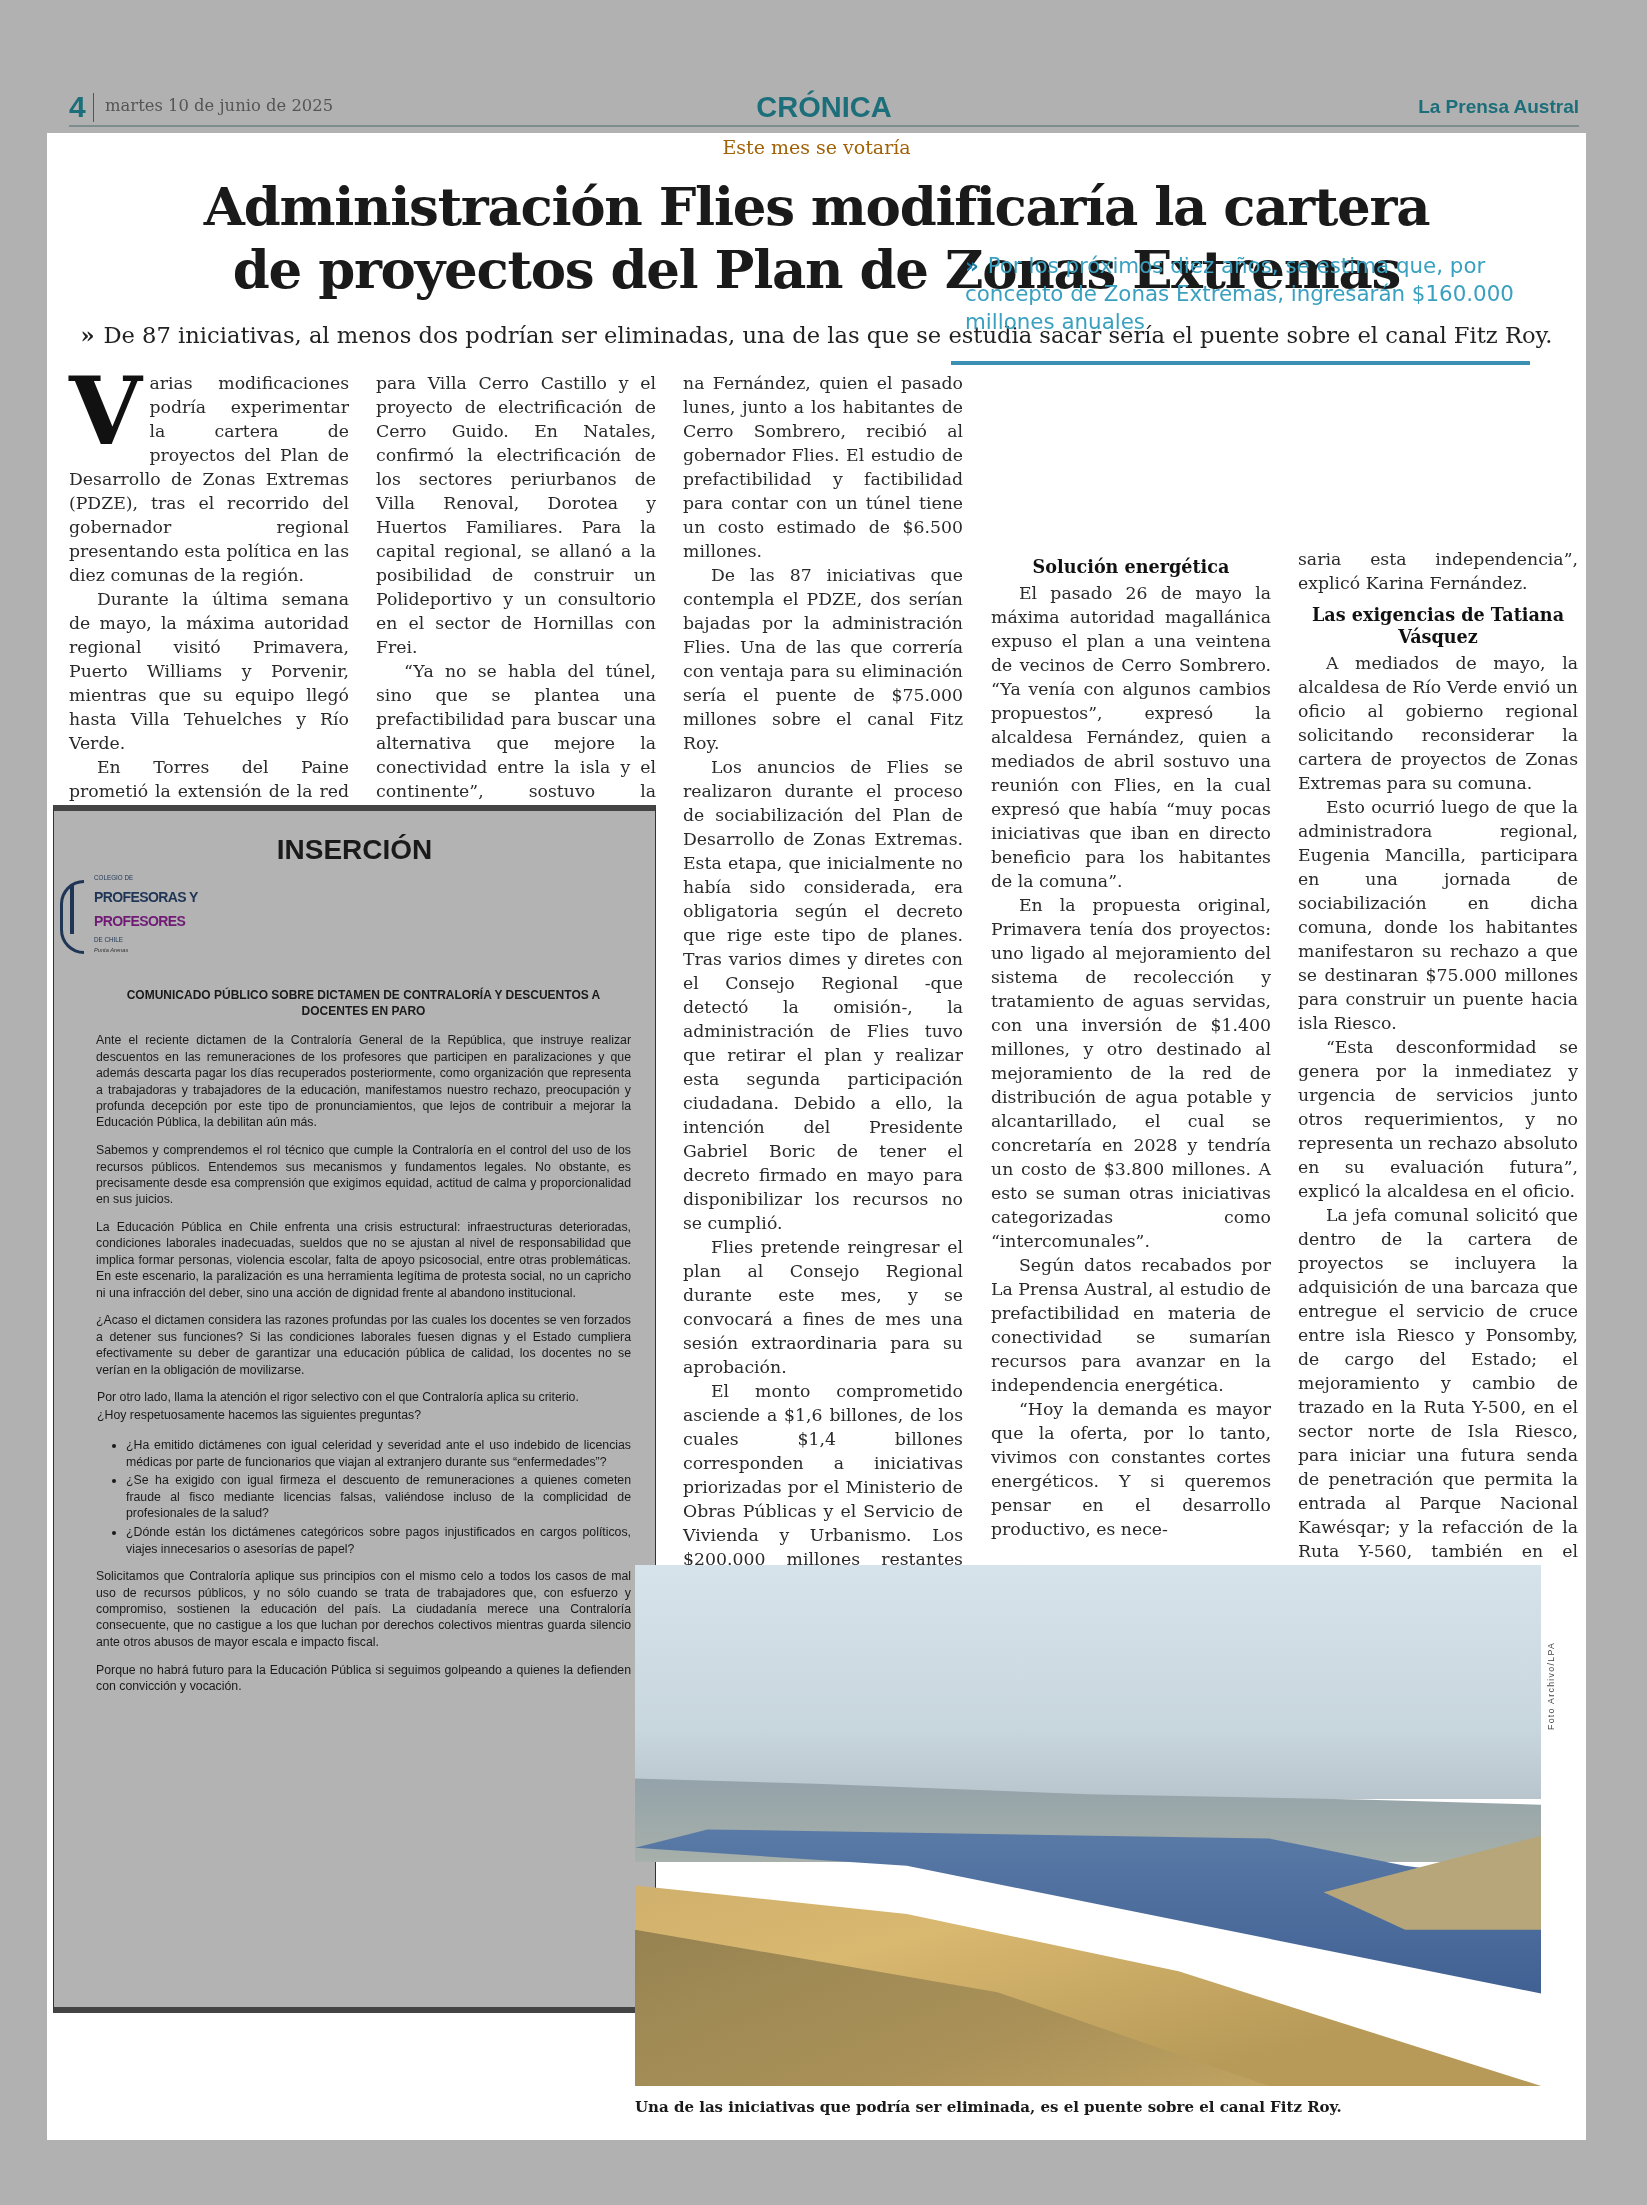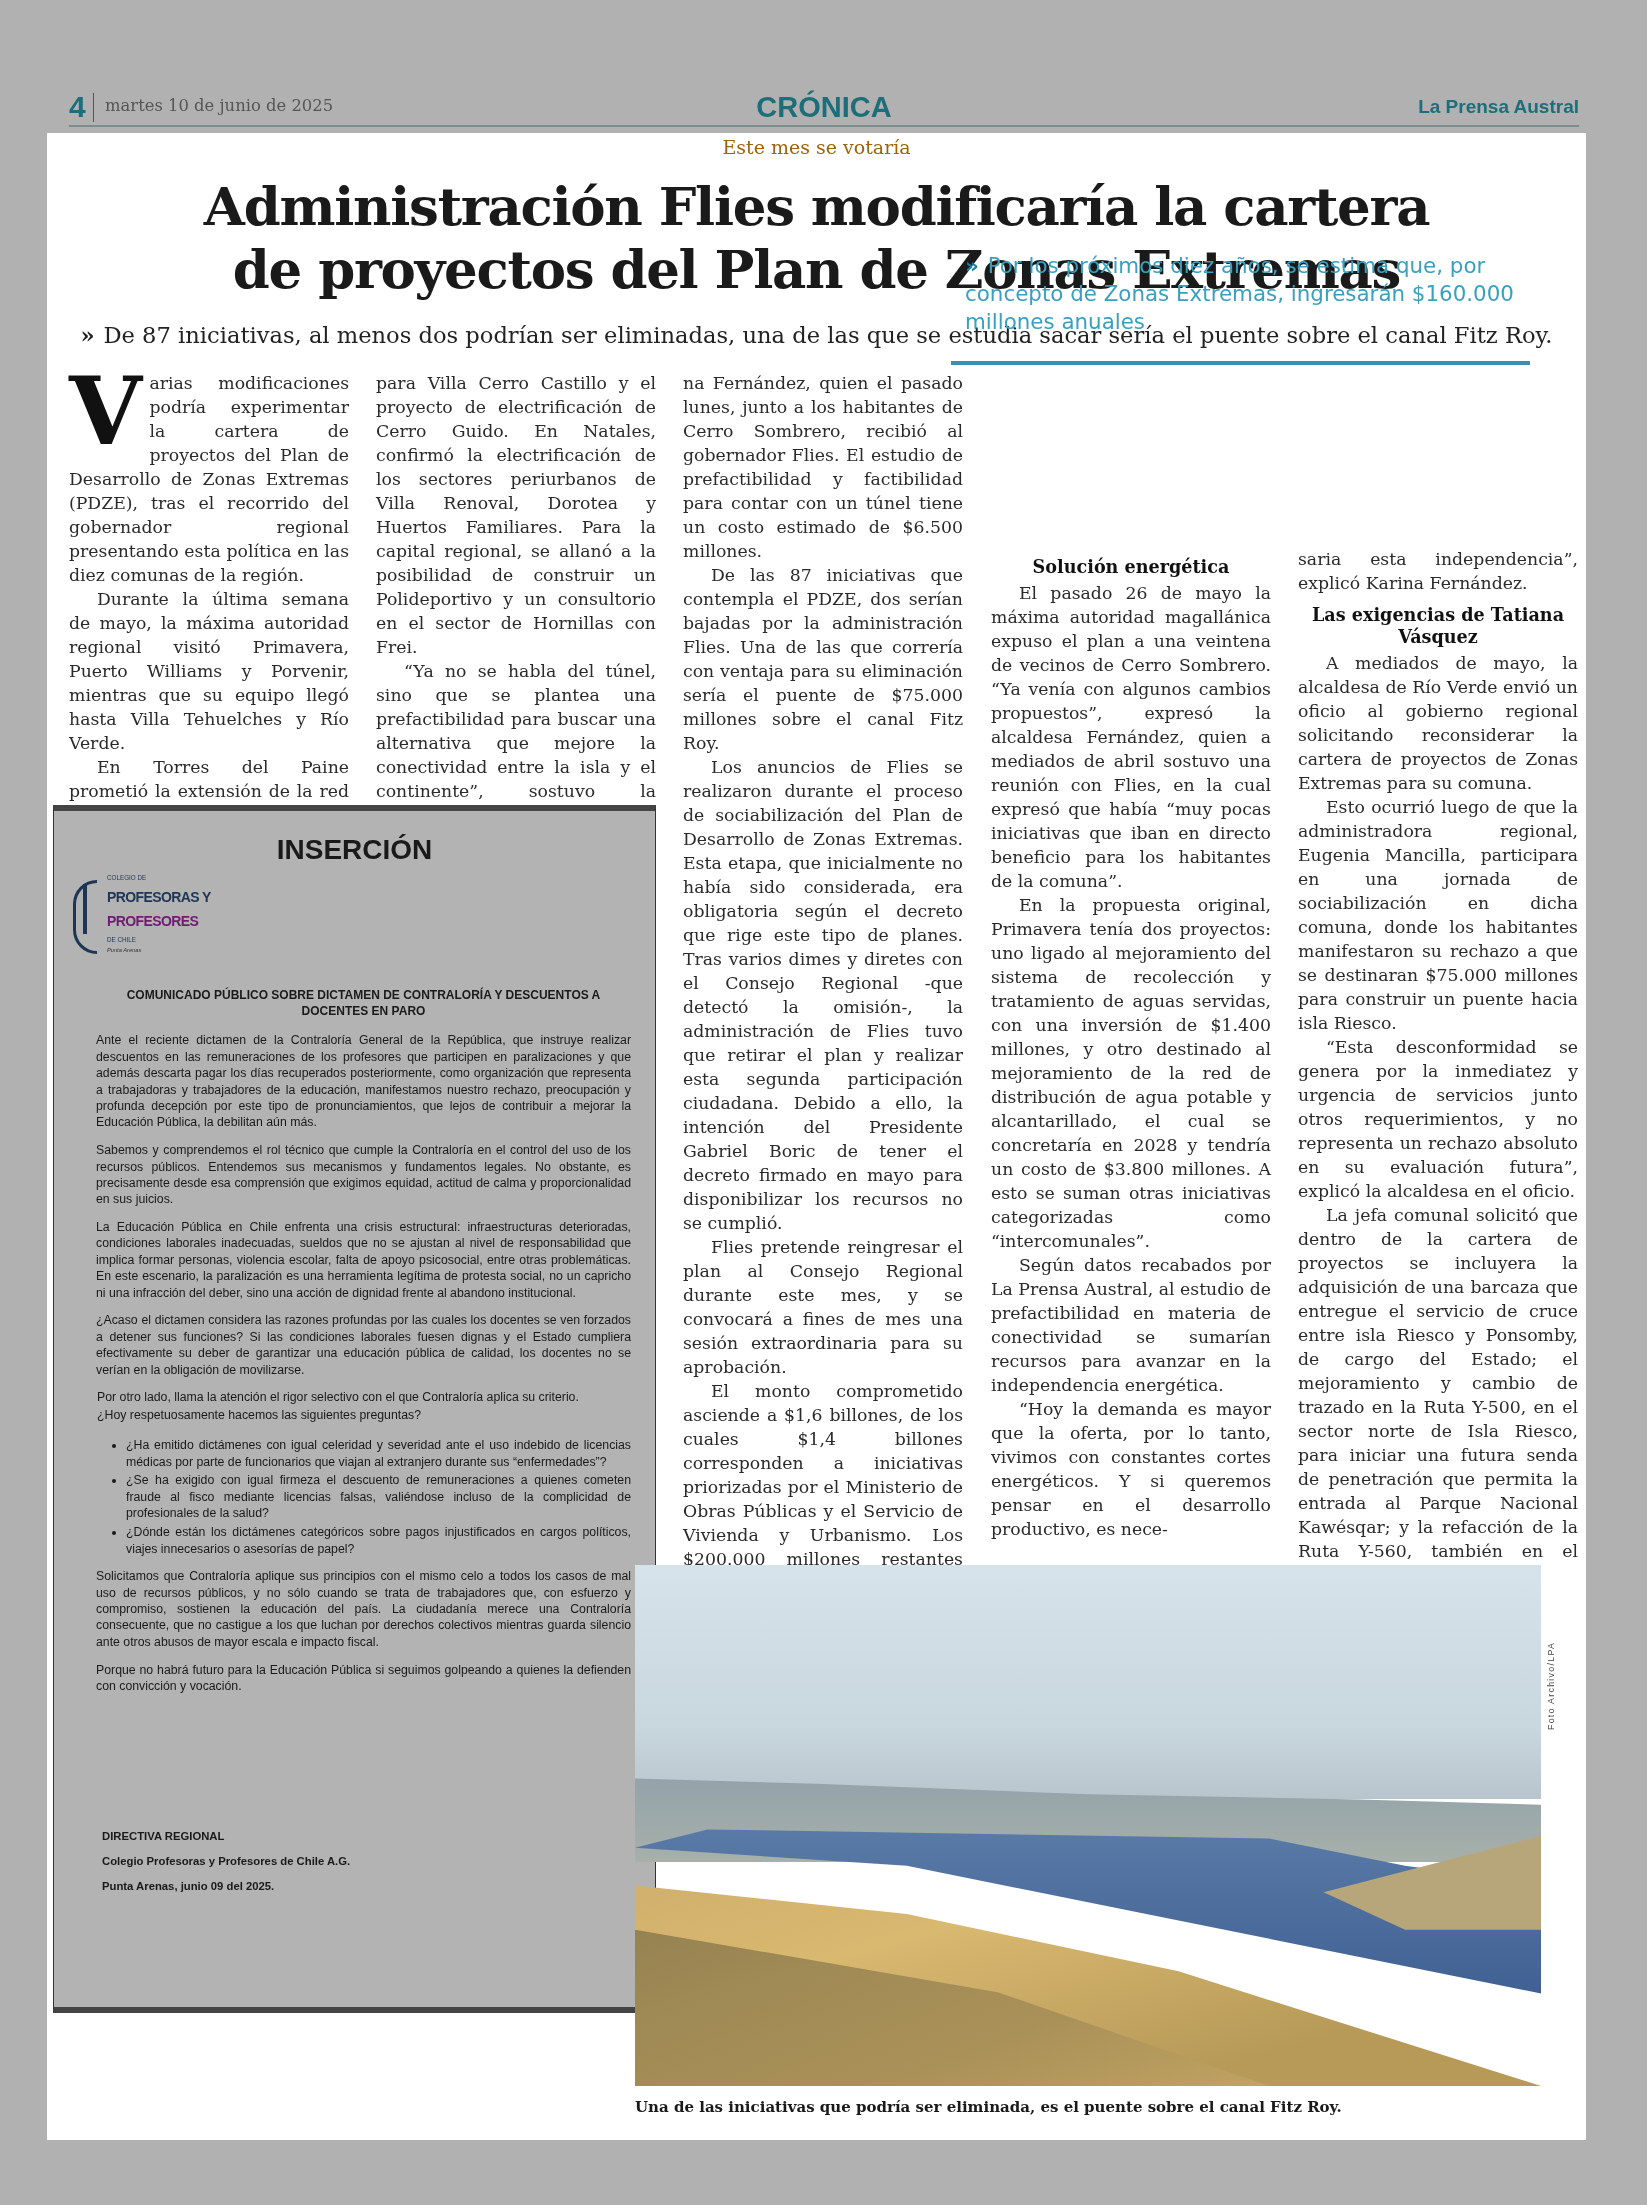--- a/index.html
+++ b/index.html
@@ -27,21 +27,21 @@
   .col h3 { margin:8.8px 0 2.5px; font-size:17.6px; font-weight:bold; text-align:center; line-height:22.6px; color:#111; }
   .dropcap { float:left; font-size:94px; line-height:74px; font-weight:bold; margin:2.5px 7.5px 0 0; font-family:"DejaVu Serif", serif; color:#111; }
 
   .pull { position:absolute; left:951px; top:252px; width:579px; }
   .pull-text { font-family:"DejaVu Sans", sans-serif; font-size:21.4px; line-height:28px; color:#3aa0c0; padding-left:14px; }
   .pull-text .ch { font-weight:bold; color:#1c7fa6; margin-right:8.8px; }
   .pull-rule { margin-top:25px; height:4.4px; background:#3a8fb3; }
 
   .insert { position:absolute; left:53px; top:805px; width:603px; height:1208px; background:#b3b3b3; border:1.9px solid #333; border-top:6.3px solid #444; border-bottom:6.3px solid #444; box-sizing:border-box; font-family:"Liberation Sans", sans-serif; color:#1a1a1a; }
   .ins-title { position:absolute; top:22.6px; width:100%; text-align:center; font-weight:bold; font-size:28px; }
-  .ins-logo { position:absolute; left:19px; top:63px; width:151px; height:88px; }
+  .ins-logo { position:absolute; left:6px; top:63px; width:151px; height:88px; }
   .ins-logo .ring { position:absolute; left:0; top:6.3px; width:21.4px; height:68px; border:3.8px solid #1f3555; border-right:none; border-radius:25px 0 0 25px; }
   .ins-logo .stem { position:absolute; left:10px; top:10px; width:3.8px; height:50px; background:#1f3555; }
   .ins-logo .l1 { position:absolute; left:34px; top:0; font-size:6.3px; color:#1f3555; }
   .ins-logo .l2 { position:absolute; left:34px; top:15px; font-size:14px; font-weight:bold; color:#1f3555; letter-spacing:-0.6px; }
   .ins-logo .l3 { position:absolute; left:34px; top:39px; font-size:14px; font-weight:bold; color:#701a75; letter-spacing:-0.6px; }
   .ins-logo .l4 { position:absolute; left:34px; top:62px; font-size:6.3px; color:#1f3555; }
   .ins-logo .l5 { position:absolute; left:34px; top:73px; font-size:5.7px; color:#333; font-style:italic; }
   .ins-body { position:absolute; left:42px; top:176px; width:535px; font-size:12.3px; line-height:16.4px; text-align:justify; }
   .ins-body .subj { text-align:center; font-weight:bold; font-size:12px; margin:0 12.6px 12.6px; }
   .ins-body p { margin:0 0 11.3px; }
@@ -145,25 +145,20 @@
     <p class="tight">Por otro lado, llama la atención el rigor selectivo con el que Contraloría aplica su criterio.</p>
     <p class="tight">¿Hoy respetuosamente hacemos las siguientes preguntas?</p>
     <ul>
       <li>¿Ha emitido dictámenes con igual celeridad y severidad ante el uso indebido de licencias médicas por parte de funcionarios que viajan al extranjero durante sus “enfermedades”?</li>
       <li>¿Se ha exigido con igual firmeza el descuento de remuneraciones a quienes cometen fraude al fisco mediante licencias falsas, valiéndose incluso de la complicidad de profesionales de la salud?</li>
       <li>¿Dónde están los dictámenes categóricos sobre pagos injustificados en cargos políticos, viajes innecesarios o asesorías de papel?</li>
     </ul>
     <p>Solicitamos que Contraloría aplique sus principios con el mismo celo a todos los casos de mal uso de recursos públicos, y no sólo cuando se trata de trabajadores que, con esfuerzo y compromiso, sostienen la educación del país. La ciudadanía merece una Contraloría consecuente, que no castigue a los que luchan por derechos colectivos mientras guarda silencio ante otros abusos de mayor escala e impacto fiscal.</p>
     <p>Porque no habrá futuro para la Educación Pública si seguimos golpeando a quienes la defienden con convicción y vocación.</p>
   </div>
-  <div class="ins-sign">
-    <div>DIRECTIVA REGIONAL</div>
-    <div>Colegio Profesoras y Profesores de Chile A.G.</div>
-    <div>Punta Arenas, junio 09 del 2025.</div>
-  </div>
 </div>
 
 <div class="photo">
   <div class="sky"></div>
   <div class="hills"></div>
   <div class="water"></div>
   <div class="shore"></div>
   <div class="grass"></div>
   <div class="grass2"></div>
 </div>

